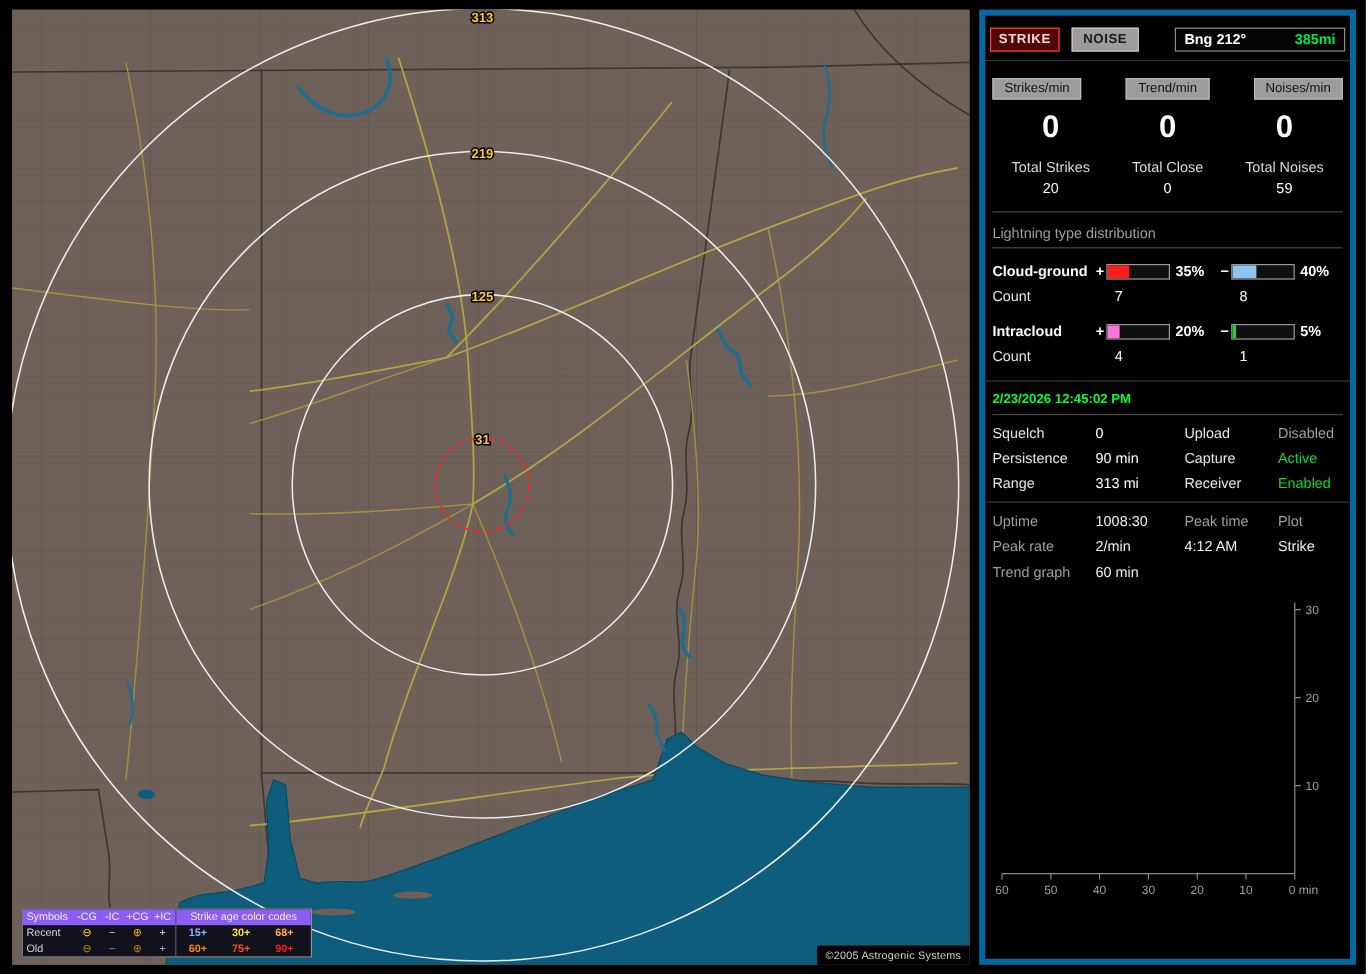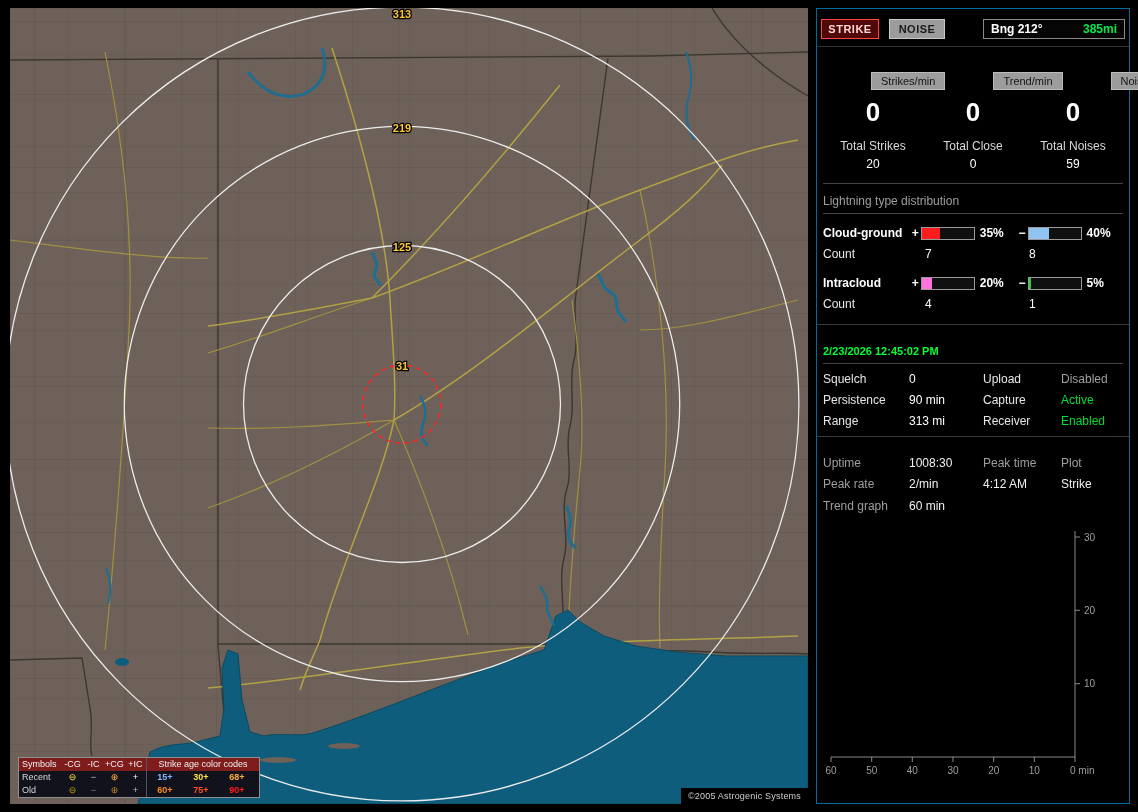--- a/index.html
+++ b/index.html
@@ -11,52 +11,52 @@
   .map-wrap{position:absolute;left:10px;top:8px;width:798px;height:796px;background:#6d6159;}
   .map-wrap svg{display:block;}
   .ring-label{font-family:"Liberation Sans",sans-serif;font-size:11px;font-weight:bold;fill:#ffc832;
     paint-order:stroke;stroke:#000;stroke-width:2.5px;text-anchor:middle;}
   .copyright{position:absolute;right:0;bottom:0;background:#000;color:#cfcfcf;font-size:9px;
     padding:3px 7px;letter-spacing:.2px;}
   
   .legend{position:absolute;left:8px;bottom:6px;width:240px;background:#12121c;
     border:1px solid #8f8f8f;color:#d8d8d8;font-size:9px;line-height:13px;}
   .lg-row{display:flex;align-items:center;height:13px;white-space:nowrap;}
-  .lg-head{background:#7f1d1d;color:#efefef;}
+  .lg-head{background:#8b5cf6;color:#efefef;}
   .lg-c0{width:40px;padding-left:3px;}
   .lg-cs{width:21px;text-align:center;}
   .lg-div{width:1px;height:100%;background:#55555f;}
   .lg-agehead{flex:1;text-align:center;}
   .lg-age{width:36px;text-align:center;font-weight:bold;}
   .sym{width:21px;text-align:center;font-size:9px;}
   .sym-ncg-r{color:#ffe23c}.sym-nic-r{color:#cfcfcf}.sym-pcg-r{color:#ffb03c}.sym-pic-r{color:#ffffff}
   .sym-ncg-o{color:#bf9d00}.sym-nic-o{color:#8f8f8f}.sym-pcg-o{color:#bf7d2a}.sym-pic-o{color:#bdbdbd}
   .age-15{color:#86b3ff}.age-30{color:#ffe23c}.age-45{color:#ffb03c}
   .age-60{color:#ff8a1e}.age-75{color:#ff4f1e}.age-90{color:#ff1e1e}
   
   .sidebar{position:absolute;left:816px;top:8px;width:314px;height:796px;color:#e8e8e8;
-    font-size:12px;border:1px solid #0369a1;background:#000;box-sizing:border-box;
-    display:flex;flex-direction:column;gap:11px;}
+    font-size:12px;border:5px solid #0369a1;background:#000;box-sizing:border-box;
+    display:flex;flex-direction:column;}
   .sec{padding:8px 6px;border-bottom:1px solid #3a3a3a;}
   
   .sec-top{display:flex;align-items:center;gap:10px;height:38px;box-sizing:border-box;
     padding:8px 4px 6px;border-bottom:1px solid #333;}
   .btn-strike{width:58px;height:20px;background:#500808;border:1px solid #ff4444;color:#ffd6d6;
     font-weight:bold;font-size:11px;font-family:inherit;letter-spacing:.5px;cursor:pointer;padding:0;}
   .btn-noise{width:56px;height:20px;background:#9c9c9c;border:1px solid #c8c8c8;color:#1a1a1a;
     font-weight:bold;font-size:11px;font-family:inherit;letter-spacing:.5px;cursor:pointer;padding:0;}
   .bng-chip{margin-left:auto;width:142px;height:20px;border:1px solid #8a8a8a;background:#050505;
     display:flex;align-items:center;justify-content:space-between;padding:0 7px;box-sizing:border-box;
     font-weight:bold;font-size:12px;}
   .bng-label{color:#fff}.bng-dist{color:#00e84a}
   
   .sec-rates{padding:14px 6px 10px;}
   .chips-row{display:flex;justify-content:space-between;}
   .chip{background:#9c9c9c;border:1px solid #bcbcbc;color:#141414;font-size:11px;font-family:inherit;
-    padding:2px 9px;cursor:pointer;margin-left:48px;}
+    padding:2px 9px;cursor:pointer;}
   .zeros-row,.totals-lbl,.totals-val{display:grid;grid-template-columns:1fr 1fr 1fr;text-align:center;}
   .zeros-row{margin-top:7px;}
   .bigzero{font-size:26px;font-weight:bold;color:#fff;line-height:30px;}
   .totals-lbl{margin-top:12px;color:#dadada;font-size:12px;}
   .totals-val{margin-top:4px;color:#fff;font-size:12px;}
   .hr{border-top:1px solid #464646;margin:12px 0 10px;}
   .dist-title{color:#9f9f9f;font-size:12px;padding-bottom:5px;border-bottom:1px solid #464646;margin-bottom:8px;}
   .dist-row{display:flex;align-items:center;height:22px;}
   .count-row{display:flex;align-items:center;height:20px;margin-bottom:8px;}
   .d-label{width:90px;font-weight:bold;color:#fff;}

